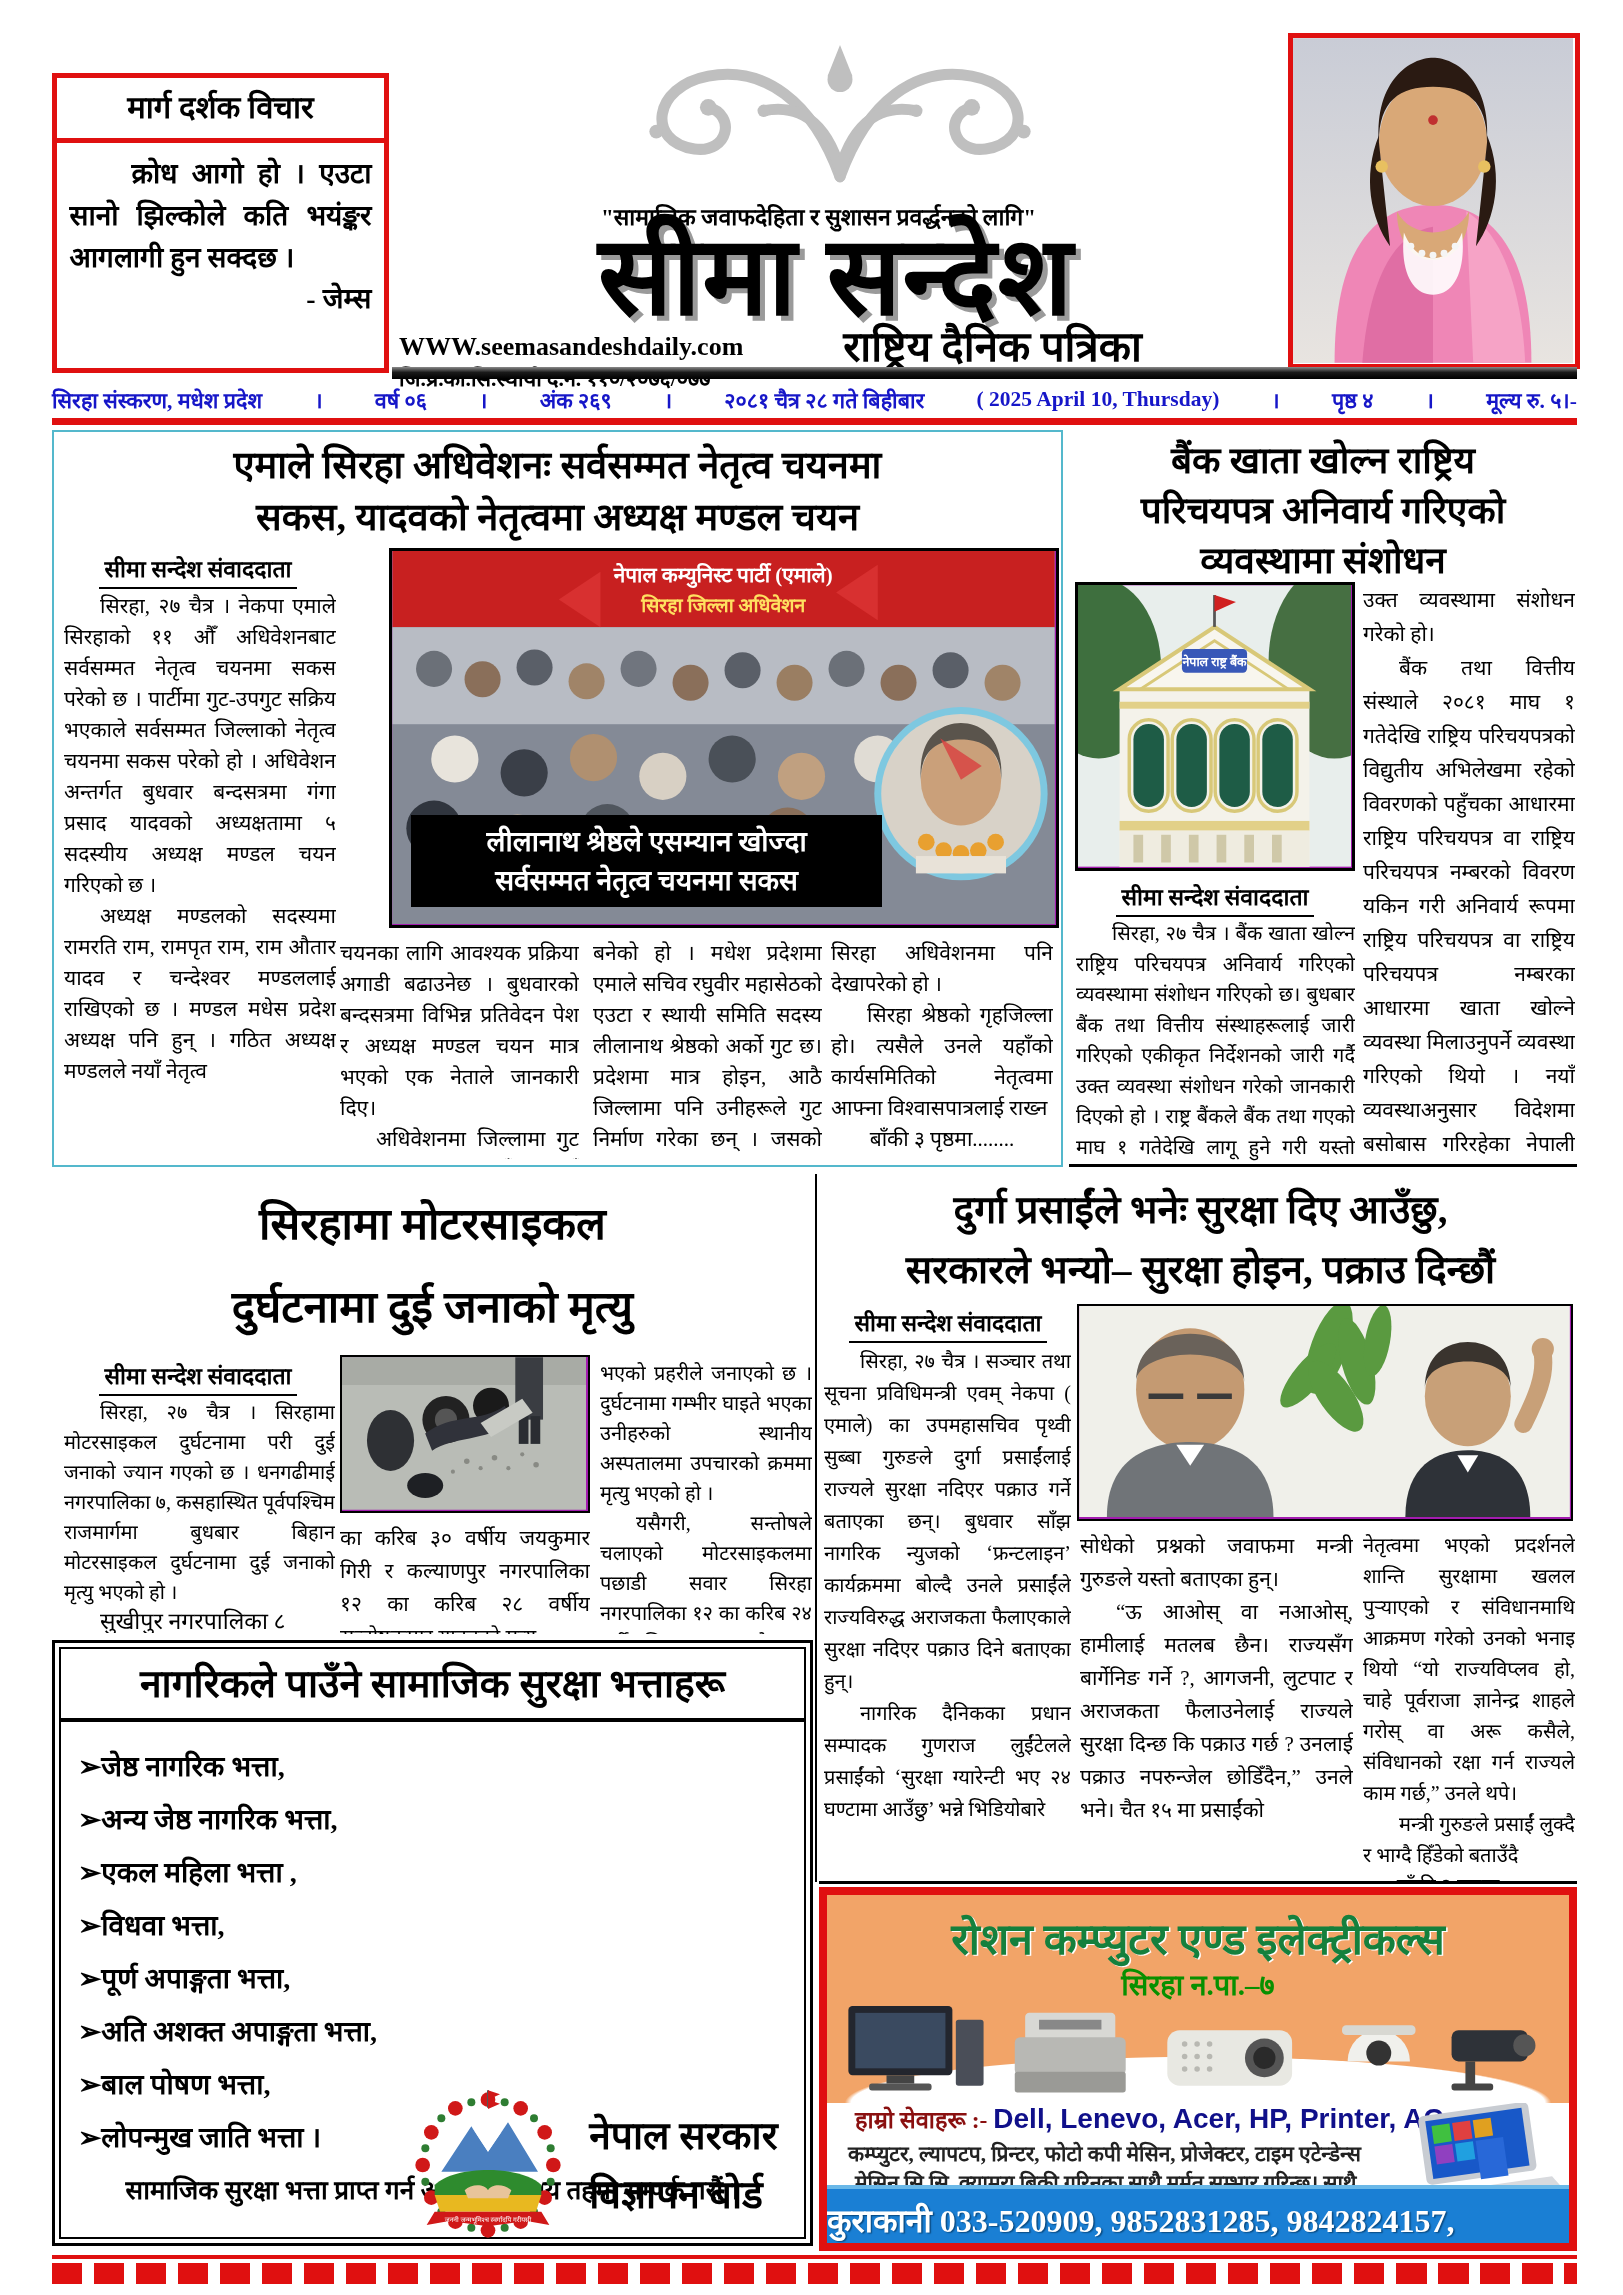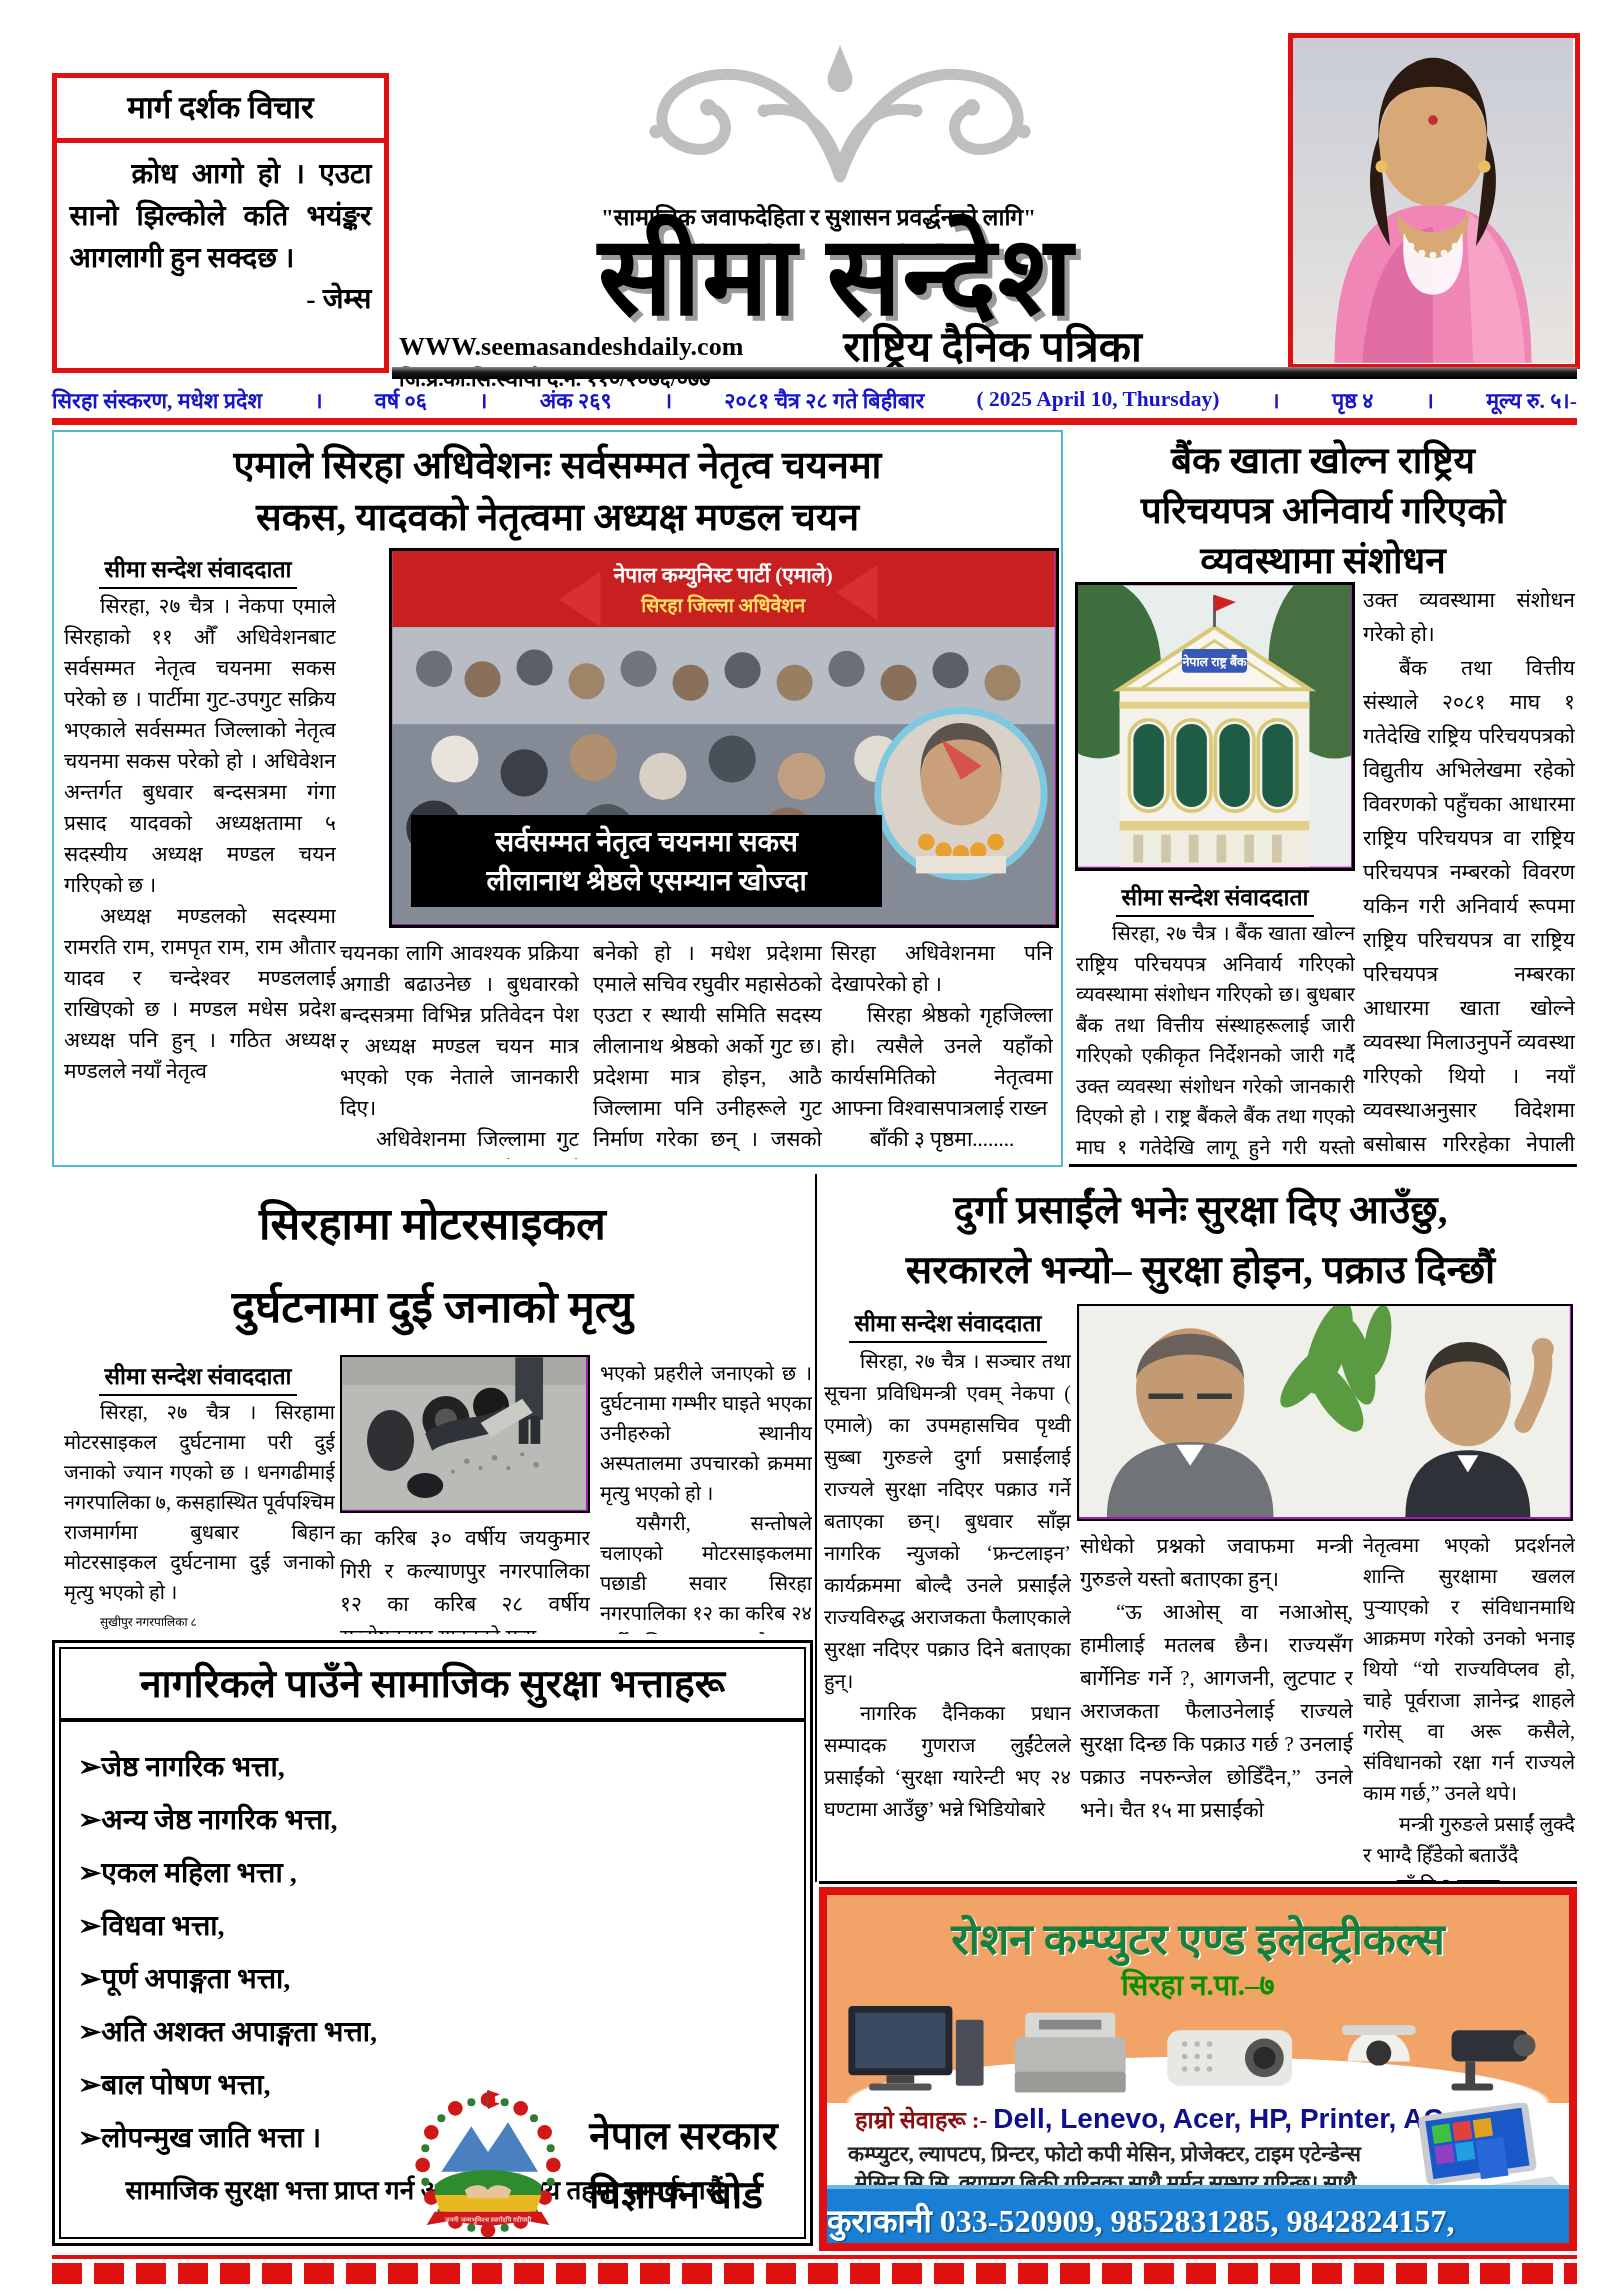--- a/index.html
+++ b/index.html
@@ -169,22 +169,22 @@
       <g fill="#e8a030">
           <circle cx="770" cy="420" r="12"></circle>
           <circle cx="795" cy="432" r="12"></circle>
           <circle cx="820" cy="436" r="12"></circle>
           <circle cx="845" cy="432" r="12"></circle>
           <circle cx="870" cy="420" r="12"></circle>
         </g>
       <rect x="755" y="440" width="130" height="25" fill="#e8e2d8"></rect>
     </svg>
     <div class="abs" style="left:19.4px;bottom:18px;width:462px;background:#000;color:#fff;text-align:center;font-weight:bold;font-size:28px;line-height:39px;padding:7px 4.2px;">
+      <div>लीलानाथ श्रेष्ठले एसम्यान खोज्दा</div>
       <div>सर्वसम्मत नेतृत्व चयनमा सकस</div>
-      <div>लीलानाथ श्रेष्ठले एसम्यान खोज्दा</div>
     </div>
   </div>
 
   <div class="abs colbox" style="left:340px;top:938px;width:239px;height:221px;">
     <p class="bp0">चयनका लागि आवश्यक प्रक्रिया अगाडी बढाउनेछ । बुधवारको बन्दसत्रमा विभिन्न प्रतिवेदन पेश र अध्यक्ष मण्डल चयन मात्र भएको एक नेताले जानकारी दिए।</p>
     <p class="bp">अधिवेशनमा जिल्लामा गुट उपगुट छताछुल्ल हुँदा नयाँ कार्यसमिति चयन सकसपूर्ण</p>
   </div>
   <div class="abs colbox" style="left:593px;top:938px;width:229px;height:221px;">
     <p class="bp0">बनेको हो । मधेश प्रदेशमा एमाले सचिव रघुवीर महासेठको एउटा र स्थायी समिति सदस्य लीलानाथ श्रेष्ठको अर्को गुट छ। प्रदेशमा मात्र होइन, आठै जिल्लामा पनि उनीहरूले गुट निर्माण गरेका छन् । जसको प्रभाव</p>
   </div>
@@ -255,21 +255,21 @@
   <div class="abs center headline" style="left:52px;top:1183px;width:761px;font-size:44px;line-height:83px;">
     <div>सिरहामा मोटरसाइकल</div>
     <div>दुर्घटनामा दुई जनाको मृत्यु</div>
   </div>
 
   <div class="abs center" style="left:62px;top:1359px;width:272px;">
     <span class="byline">सीमा सन्देश संवाददाता</span>
   </div>
   <div class="abs colbox" style="left:64px;top:1397px;width:271px;height:236px;">
     <p class="bp" style="font-size:20px;line-height:30px;">सिरहा, २७ चैत्र । सिरहामा मोटरसाइकल दुर्घटनामा परी दुई जनाको ज्यान गएको छ । धनगढीमाई नगरपालिका ७, कसहास्थित पूर्वपश्चिम राजमार्गमा बुधबार बिहान मोटरसाइकल दुर्घटनामा दुई जनाको मृत्यु भएको हो ।</p>
-    <p class="bp" style="font-size:12px;line-height:30px;">सुखीपुर नगरपालिका ८</p>
+    <p class="bp" style="font-size:23px;line-height:30px;">सुखीपुर नगरपालिका ८</p>
   </div>
 
   <div class="abs photoframe" style="left:340px;top:1355px;width:250px;height:158px;border-width:2.8px;">
     <svg width="244" height="153" viewBox="0 0 352 220">
       <rect width="352" height="220" fill="#b9bcb6"></rect>
       <rect x="0" y="0" width="352" height="40" fill="#a8aba5"></rect>
       <rect x="250" y="0" width="40" height="90" fill="#3a3d42"></rect>
       <rect x="255" y="85" width="14" height="40" fill="#2a2d32"></rect>
         <rect x="272" y="85" width="14" height="40" fill="#2a2d32"></rect>
       <circle cx="150" cy="90" r="34" fill="#222"></circle>

